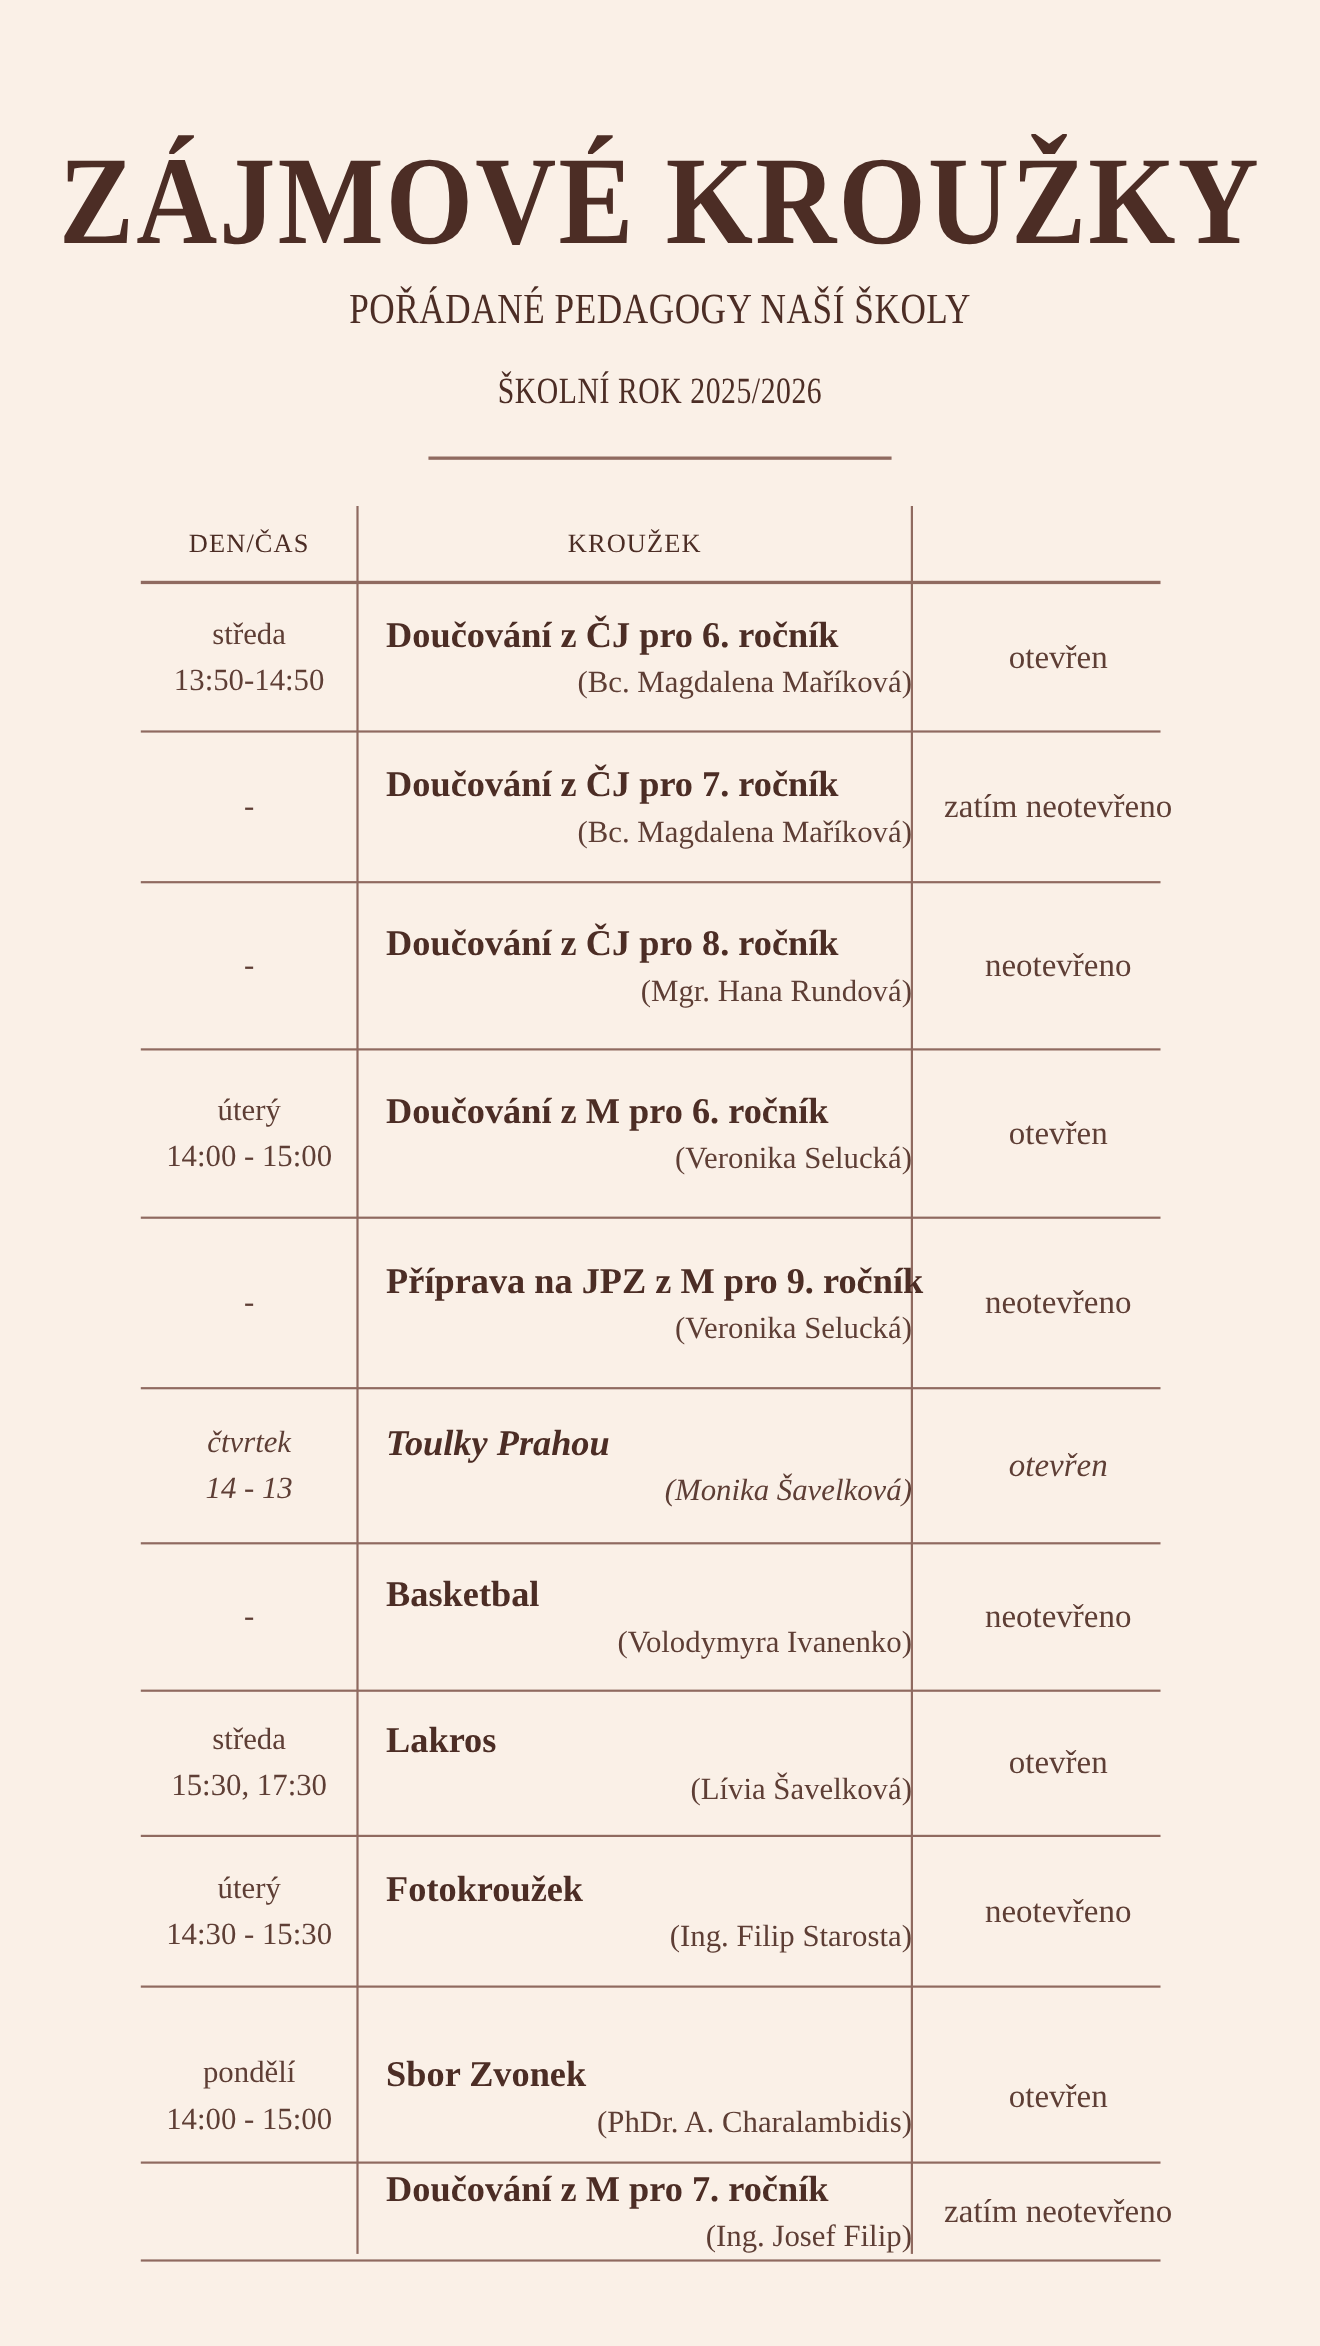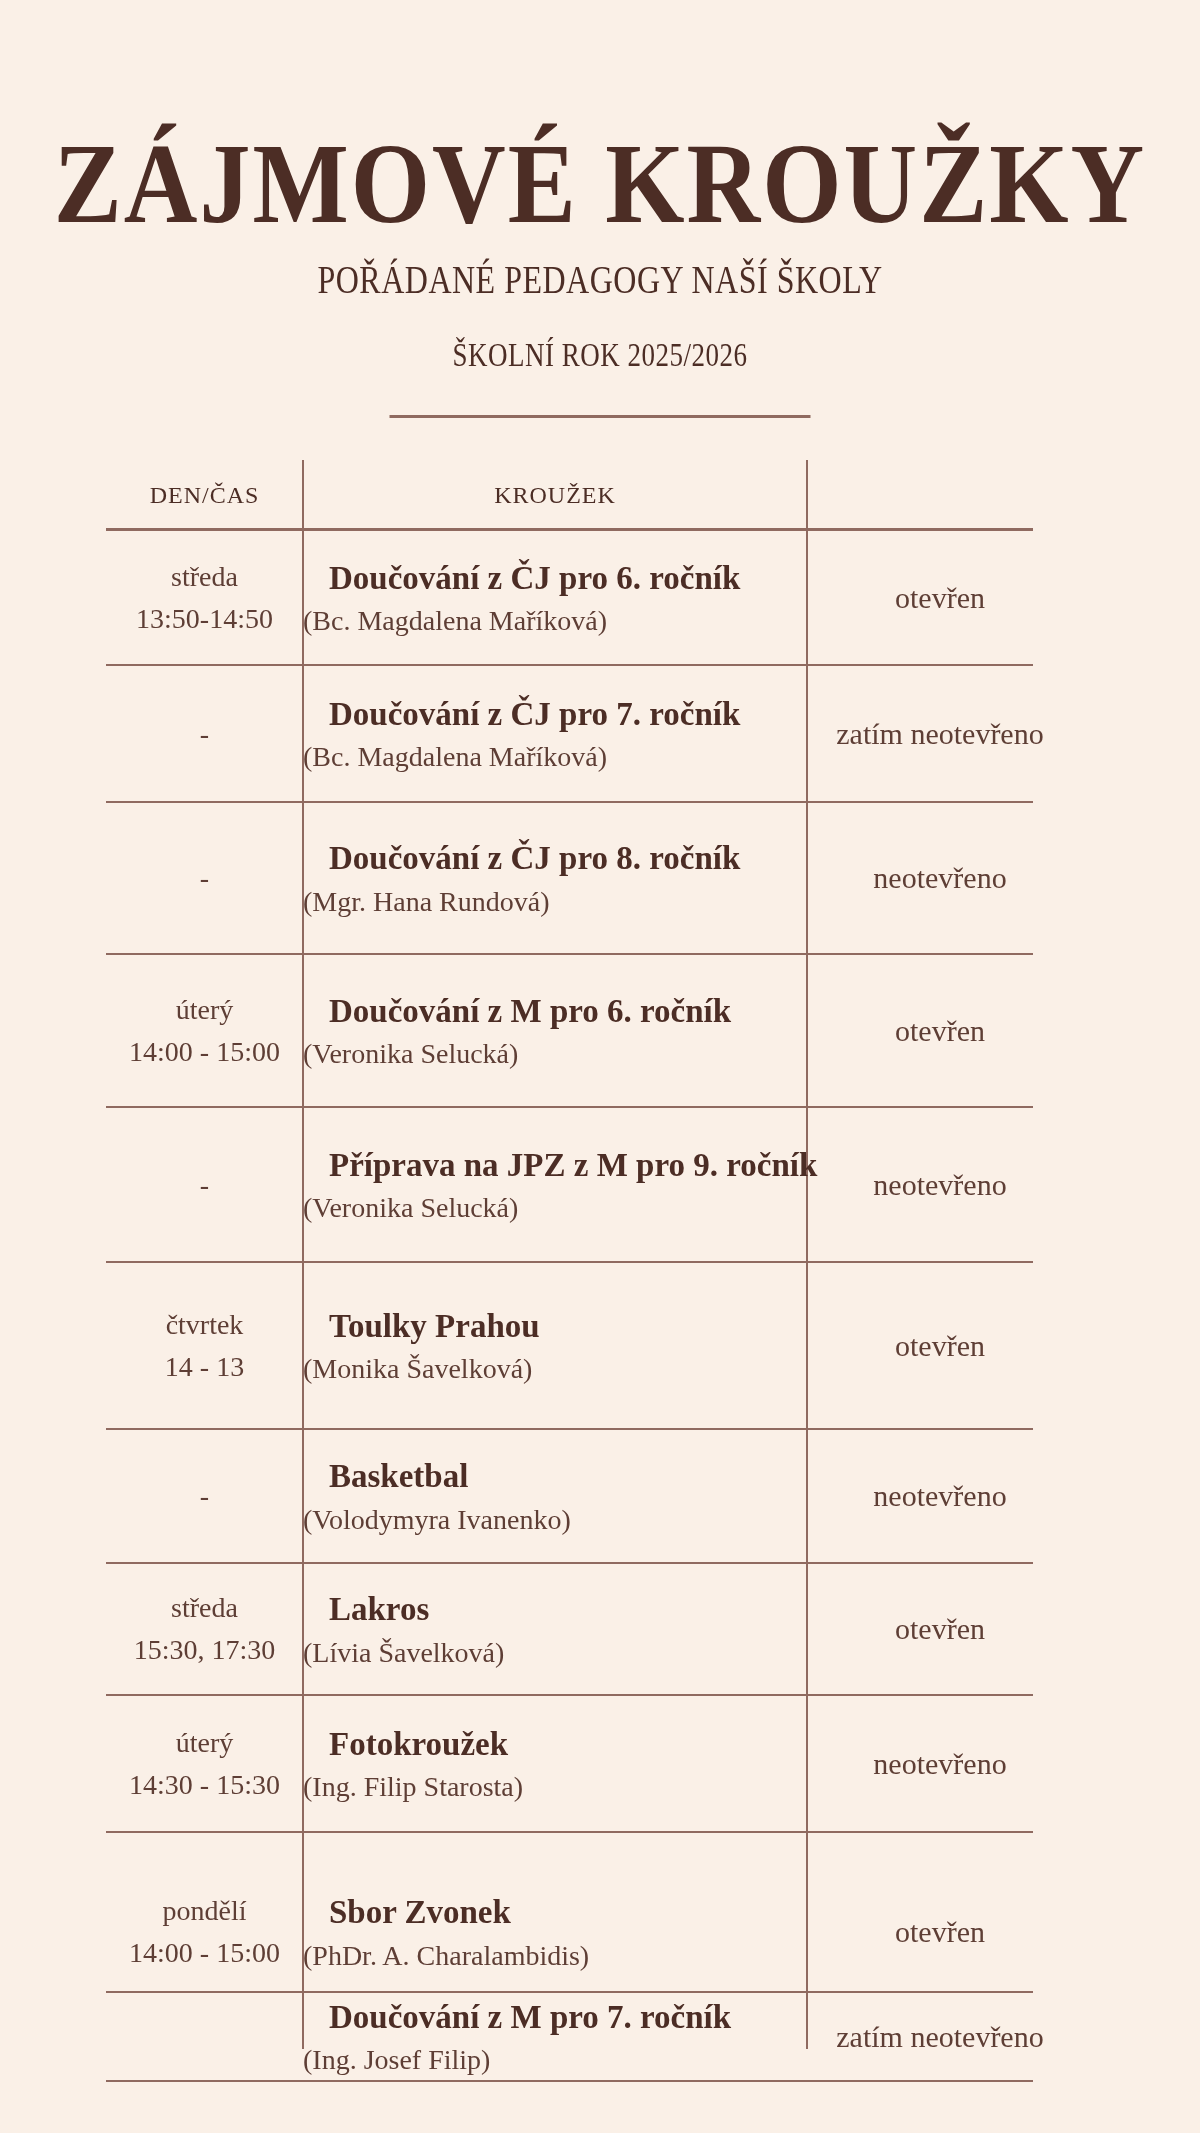--- a/index.html
+++ b/index.html
@@ -45,21 +45,21 @@
   }
   .divider{
     position:absolute; top:415px; left:50%;
     width:421px; height:3px;
     transform:translateX(-50%);
     background:var(--line);
   }
 
   
   .table{
-    position:absolute; top:460px; left:106px;
+    position:absolute; top:460px; left:128px;
     width:967px; height:1589px;
   }
   .vline{
     position:absolute; top:0; height:100%; width:2px;
     background:var(--line);
   }
   .vline-1{left:196px;}
   .vline-2{left:700px;}
 
   .thead,.trow{
@@ -69,21 +69,21 @@
   .thead{height:70px;}
   .thead::after{
     content:""; position:absolute; left:0; bottom:-1px;
     width:927px; height:3px; background:var(--line);
   }
   .trow::after{
     content:""; position:absolute; left:0; bottom:-1px;
     width:927px; height:2px; background:var(--line);
   }
   .r1{height:135px;} .r2{height:137px;} .r3{height:152px;}
-  .r4{height:153px;} .r5{height:155px;} .r6{height:167px;}
+  .r4{height:153px;} .r5{height:155px;} .r6{height:141px;font-style:italic;}
   .r7{height:134px;} .r8{height:132px;} .r9{height:137px;}
   .r10{height:120px;margin-top:40px;} .r11{height:89px;}
 
   .c-day{width:197px;}
   .c-club{width:504px;}
   .c-status{width:266px;}
 
   .c-day{
     display:flex; flex-direction:column; justify-content:center; align-items:center;
     font-size:28px; line-height:1.5; text-align:center; white-space:nowrap;
@@ -91,21 +91,21 @@
   .c-club{
     display:flex; flex-direction:column; justify-content:center;
   }
   .club-name{
     font-size:33px; font-weight:700; line-height:1.4;
     color:var(--ink-strong);
     text-align:left; padding-left:26px; white-space:nowrap;
   }
   .club-teacher{
     font-size:28px; line-height:1.4;
-    text-align:left; white-space:nowrap;
+    text-align:right; white-space:nowrap;
   }
   .c-status{
     display:flex; justify-content:center; align-items:center;
     font-size:30px; white-space:nowrap;
   }
 
   .thead .c-day,.thead .c-club{
     font-size:24px; letter-spacing:1px; line-height:1;
     color:var(--ink-strong);
   }

